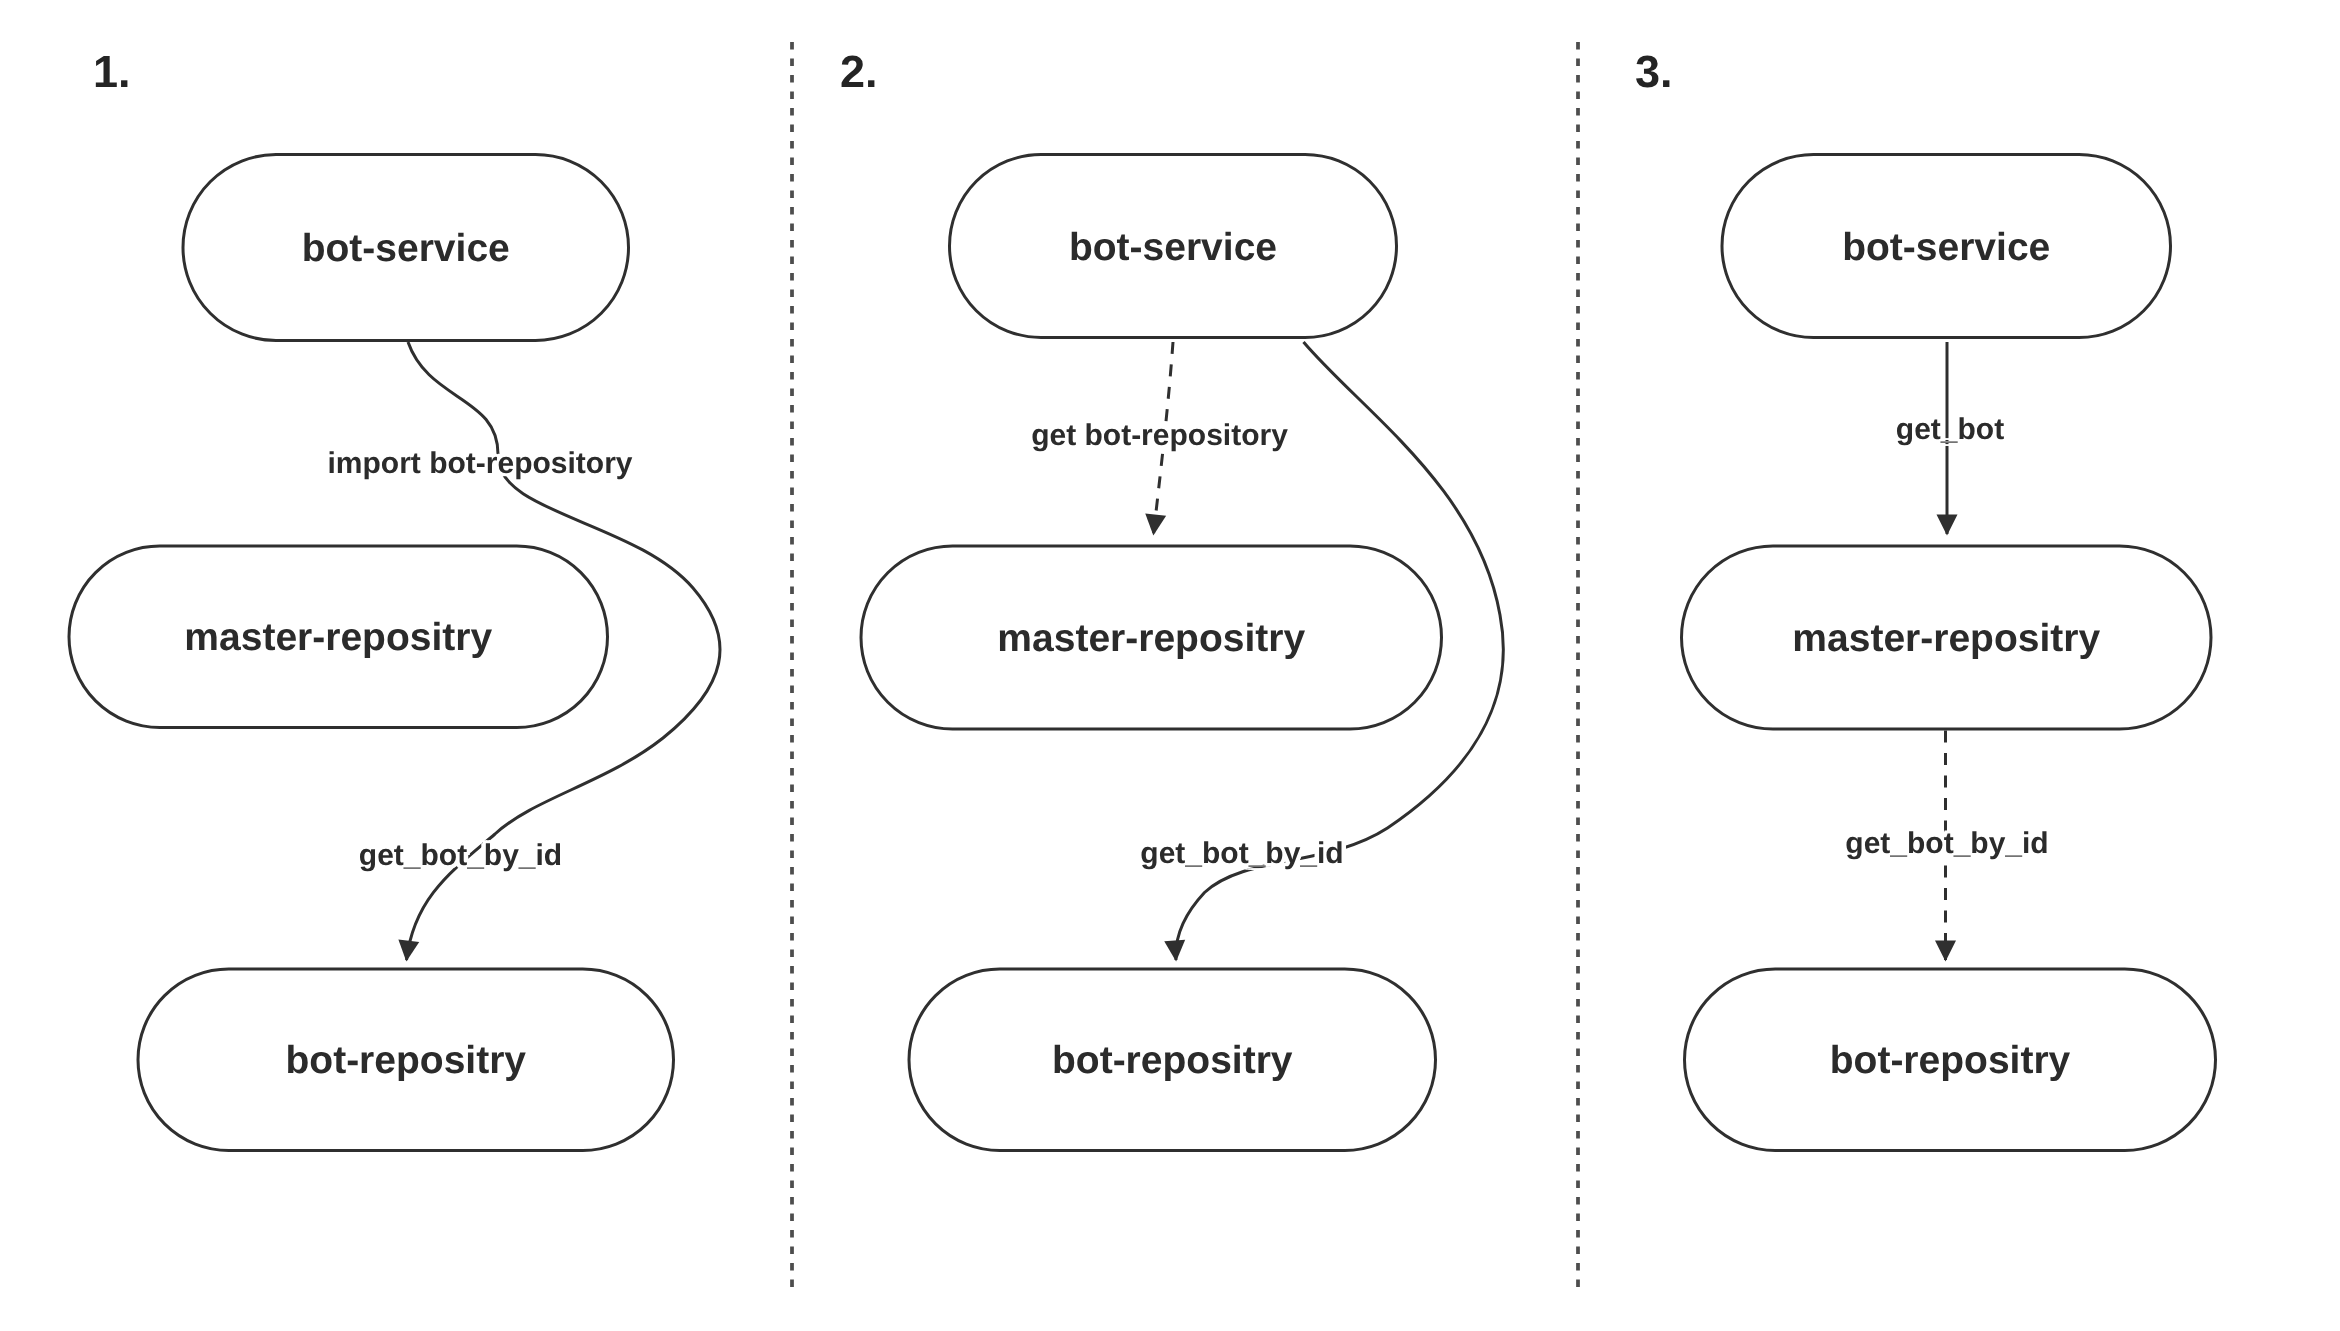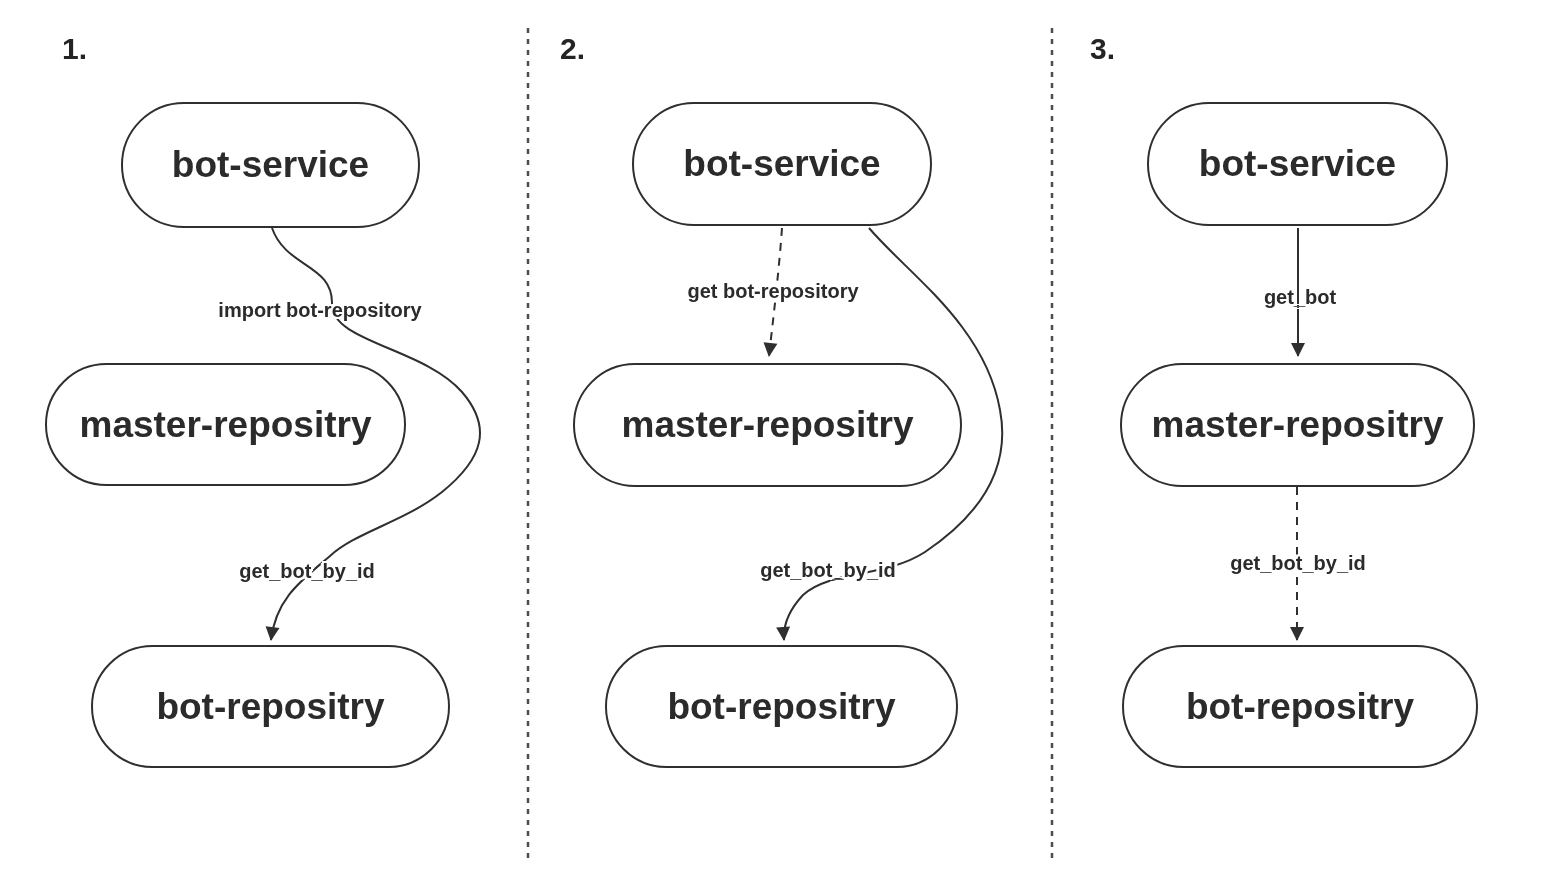--- a/index.html
+++ b/index.html
@@ -37,21 +37,21 @@
   }
   .node {
     position: absolute;
     box-sizing: border-box;
     border: 2px solid #2f2f2f;
     border-radius: 80px;
     background: #ffffff;
     display: flex;
     align-items: center;
     justify-content: center;
-    font-size: 37px;
+    font-size: 26px;
     font-weight: 700;
     color: #2b2b2b;
     white-space: nowrap;
   }
   .panel-num {
     position: absolute;
     font-size: 30px;
     font-weight: 700;
     color: #242424;
     line-height: 1;
@@ -110,16 +110,16 @@
   <div class="node" style="left:1147px; top:102px; width:301px; height:124px">bot-service</div>
   <div class="node" style="left:1120px; top:363px; width:355px; height:124px">master-repositry</div>
   <div class="node" style="left:1122px; top:645px; width:356px; height:123px">bot-repositry</div>
 
   <div class="edge-label" style="left:320px; top:310px">import bot-repository</div>
   <div class="edge-label" style="left:307px; top:571px">get_bot_by_id</div>
 
   <div class="edge-label" style="left:773px; top:291px">get bot-repository</div>
   <div class="edge-label" style="left:828px; top:570px">get_bot_by_id</div>
 
-  <div class="edge-label" style="left:1300px; top:297px">get_bot</div>
+  <div class="edge-label" style="left:1300px; top:287px">get_bot</div>
   <div class="edge-label" style="left:1298px; top:563px">get_bot_by_id</div>
 
 </div>
 
 </body></html>

